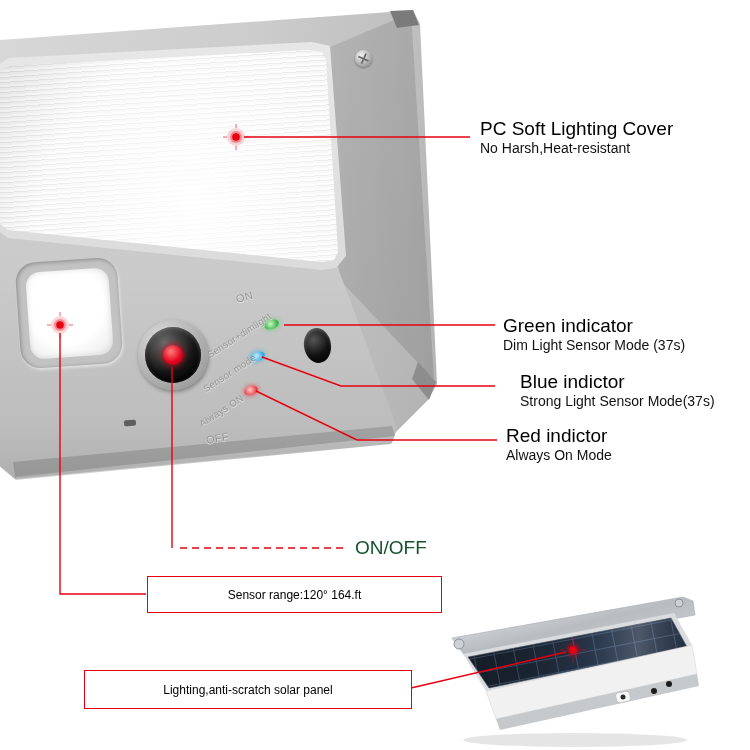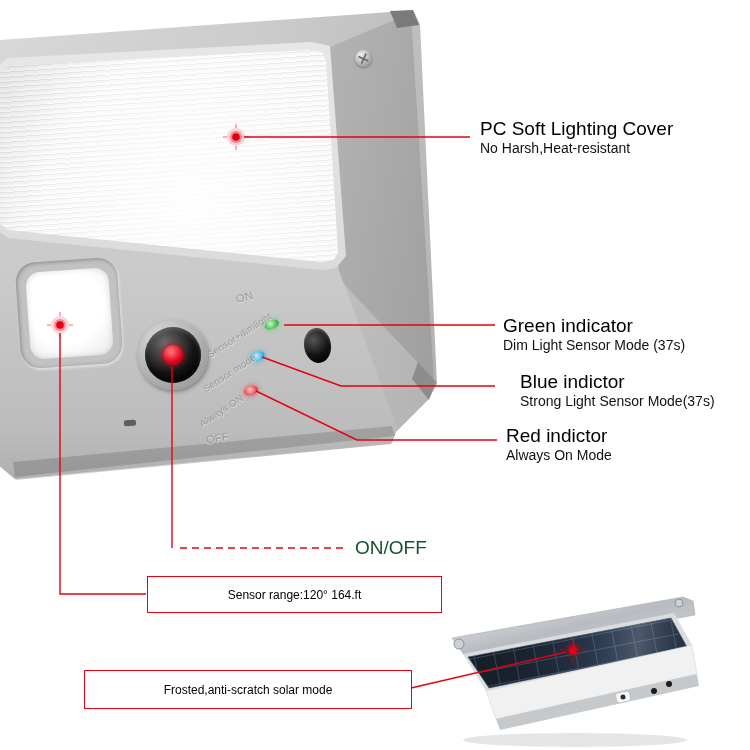--- a/index.html
+++ b/index.html
@@ -186,15 +186,15 @@
 
   <div class="ann" style="left:506px;top:425px;">
     <div class="ann-title">Red indictor</div>
     <div class="ann-sub">Always On Mode</div>
   </div>
 
   <div class="onoff-label">ON/OFF</div>
 
   <div class="ann-box" style="left:147px;top:576px;width:293px;height:35px;">Sensor range:120° 164.ft</div>
 
-  <div class="ann-box" style="left:84px;top:670px;width:326px;height:37px;">Frosted,anti-scratch solar mode</div>
+  <div class="ann-box" style="left:84px;top:670px;width:326px;height:37px;">Lighting,anti-scratch solar panel</div>
 
 </div>
 
 </body></html>

